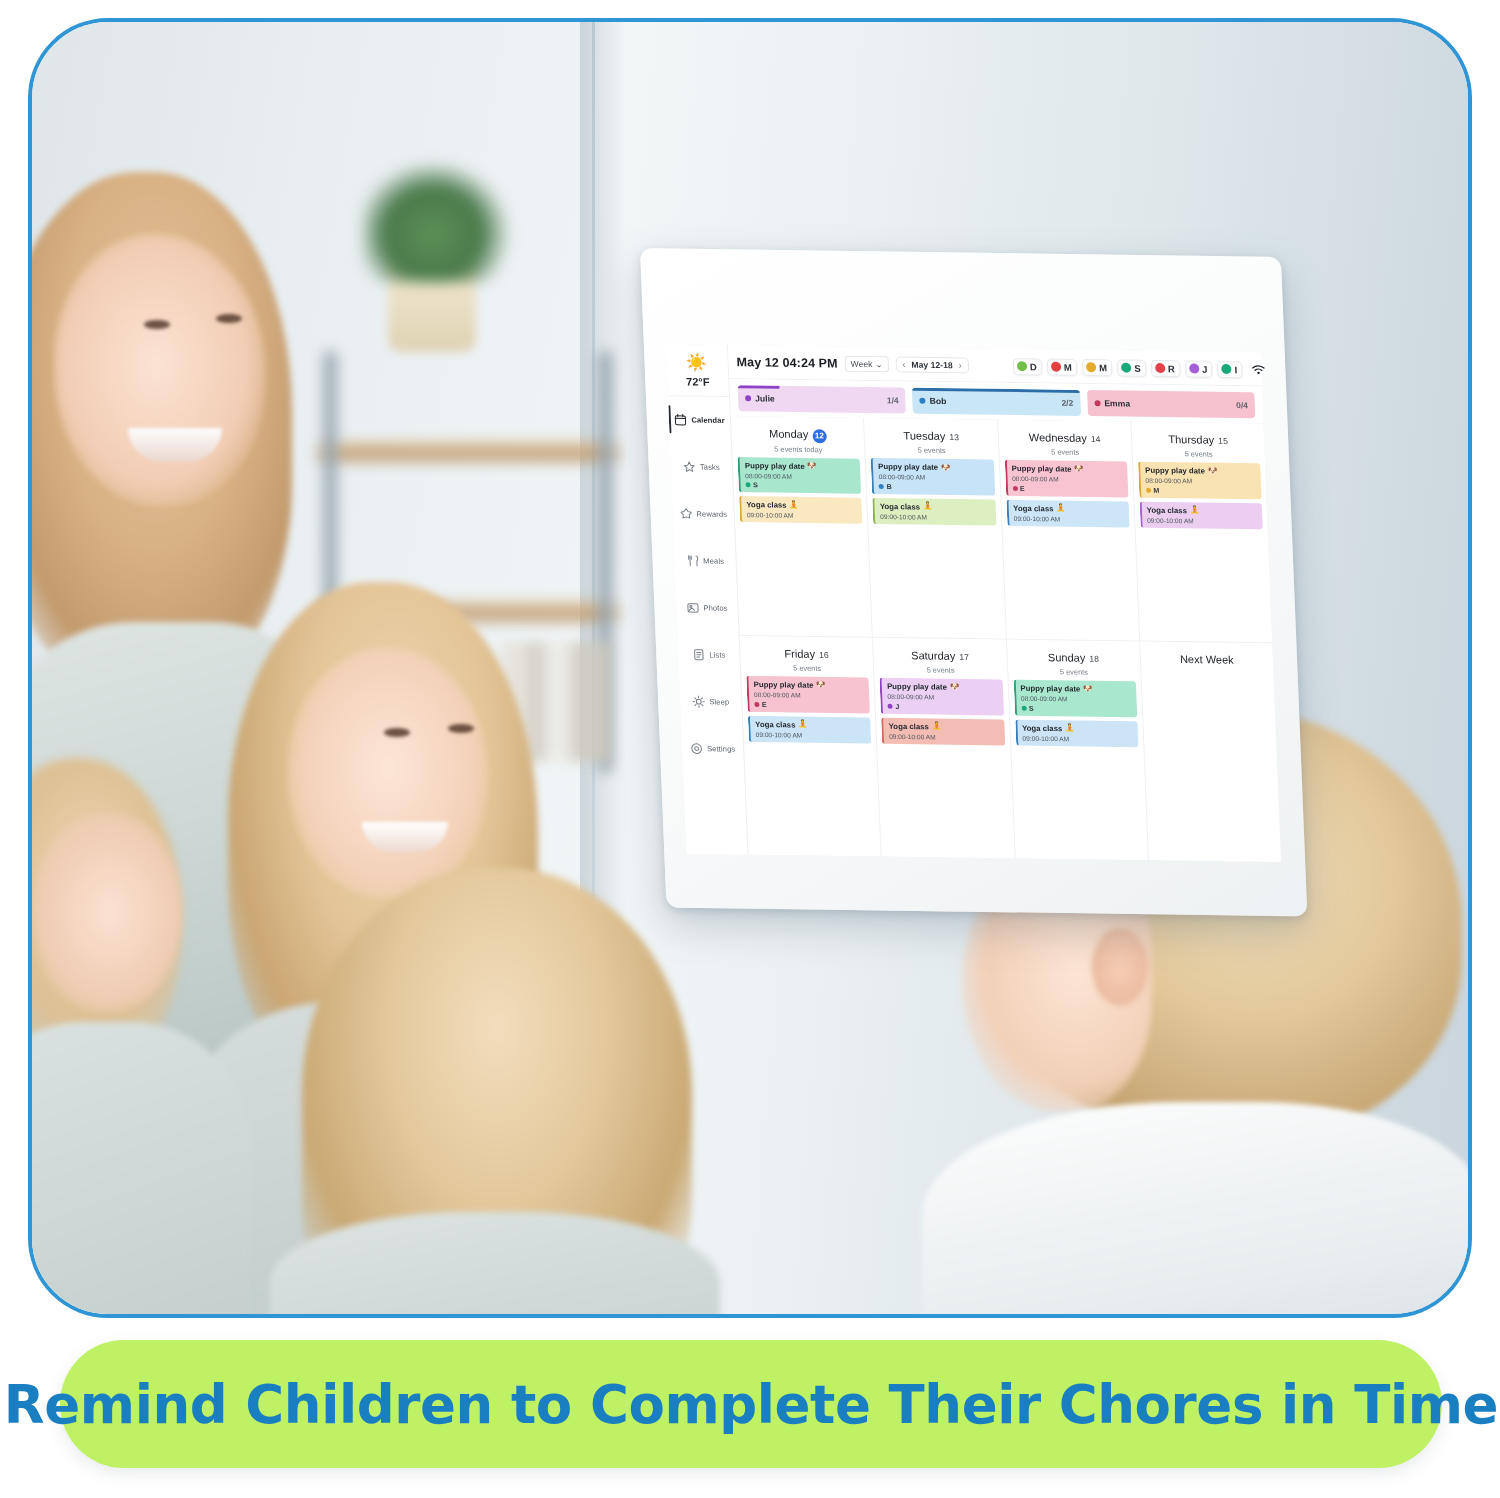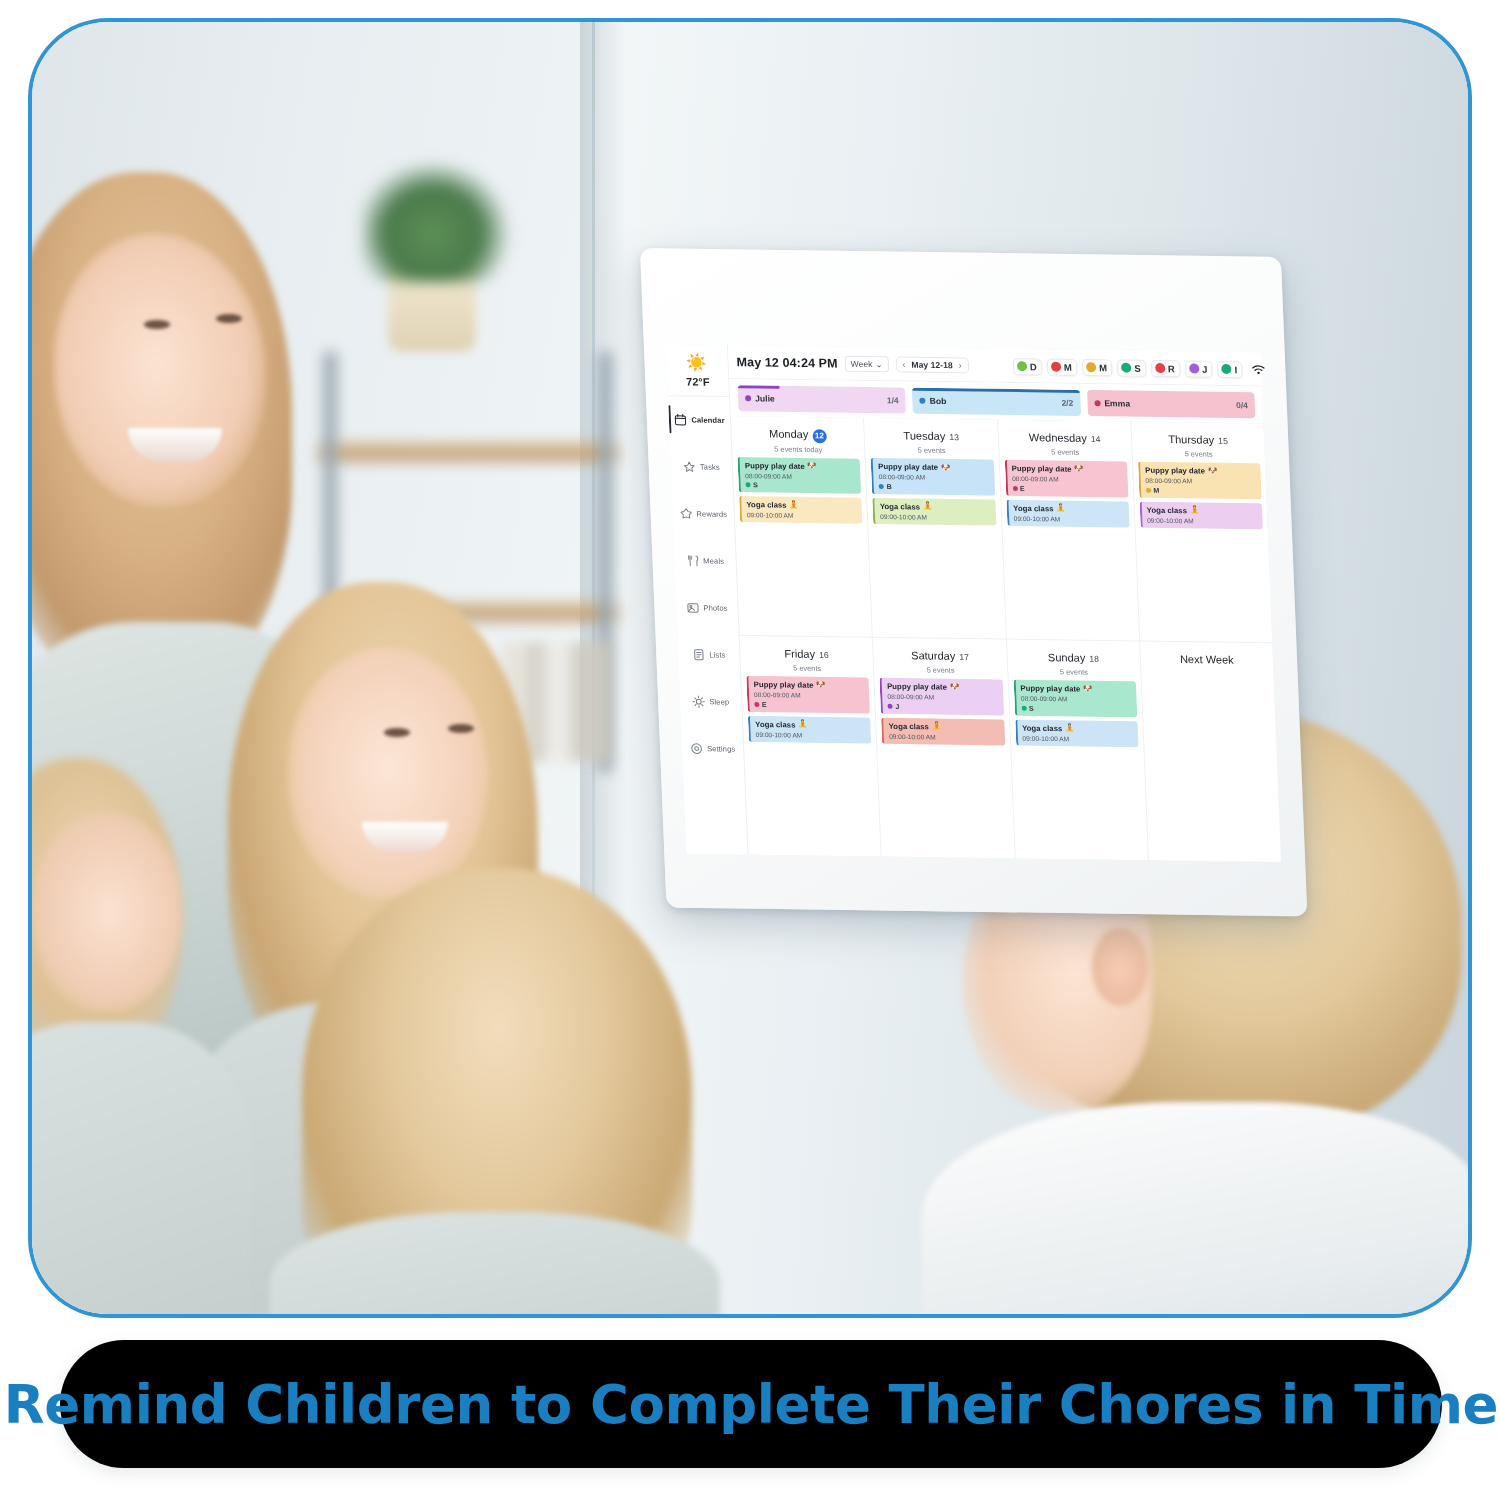--- a/index.html
+++ b/index.html
@@ -346,21 +346,21 @@
   .ev-time { font-size: 6.6px; color: #4f565e; margin-top: 2px; }
   .ev-assignee { display: flex; align-items: center; gap: 2.5px; margin-top: 2.5px; }
   .ev-dot { width: 5px; height: 5px; border-radius: 50%; }
   .ev-letter { font-size: 7px; color: #2d333a; font-weight: 600; }
 
   
   #banner {
     position: absolute;
     left: 60px; top: 1340px;
     width: 1382px; height: 128px;
-    background: #000000;
+    background: #bef264;
     border-radius: 64px;
     box-shadow: 0 6px 16px rgba(120,130,140,0.16);
     display: flex; align-items: center; justify-content: center;
   }
   #banner-text {
     font-family: "DejaVu Sans", sans-serif;
     font-size: 53px;
     font-weight: 700;
     color: #1a7fc1;
     letter-spacing: -0.4px;

